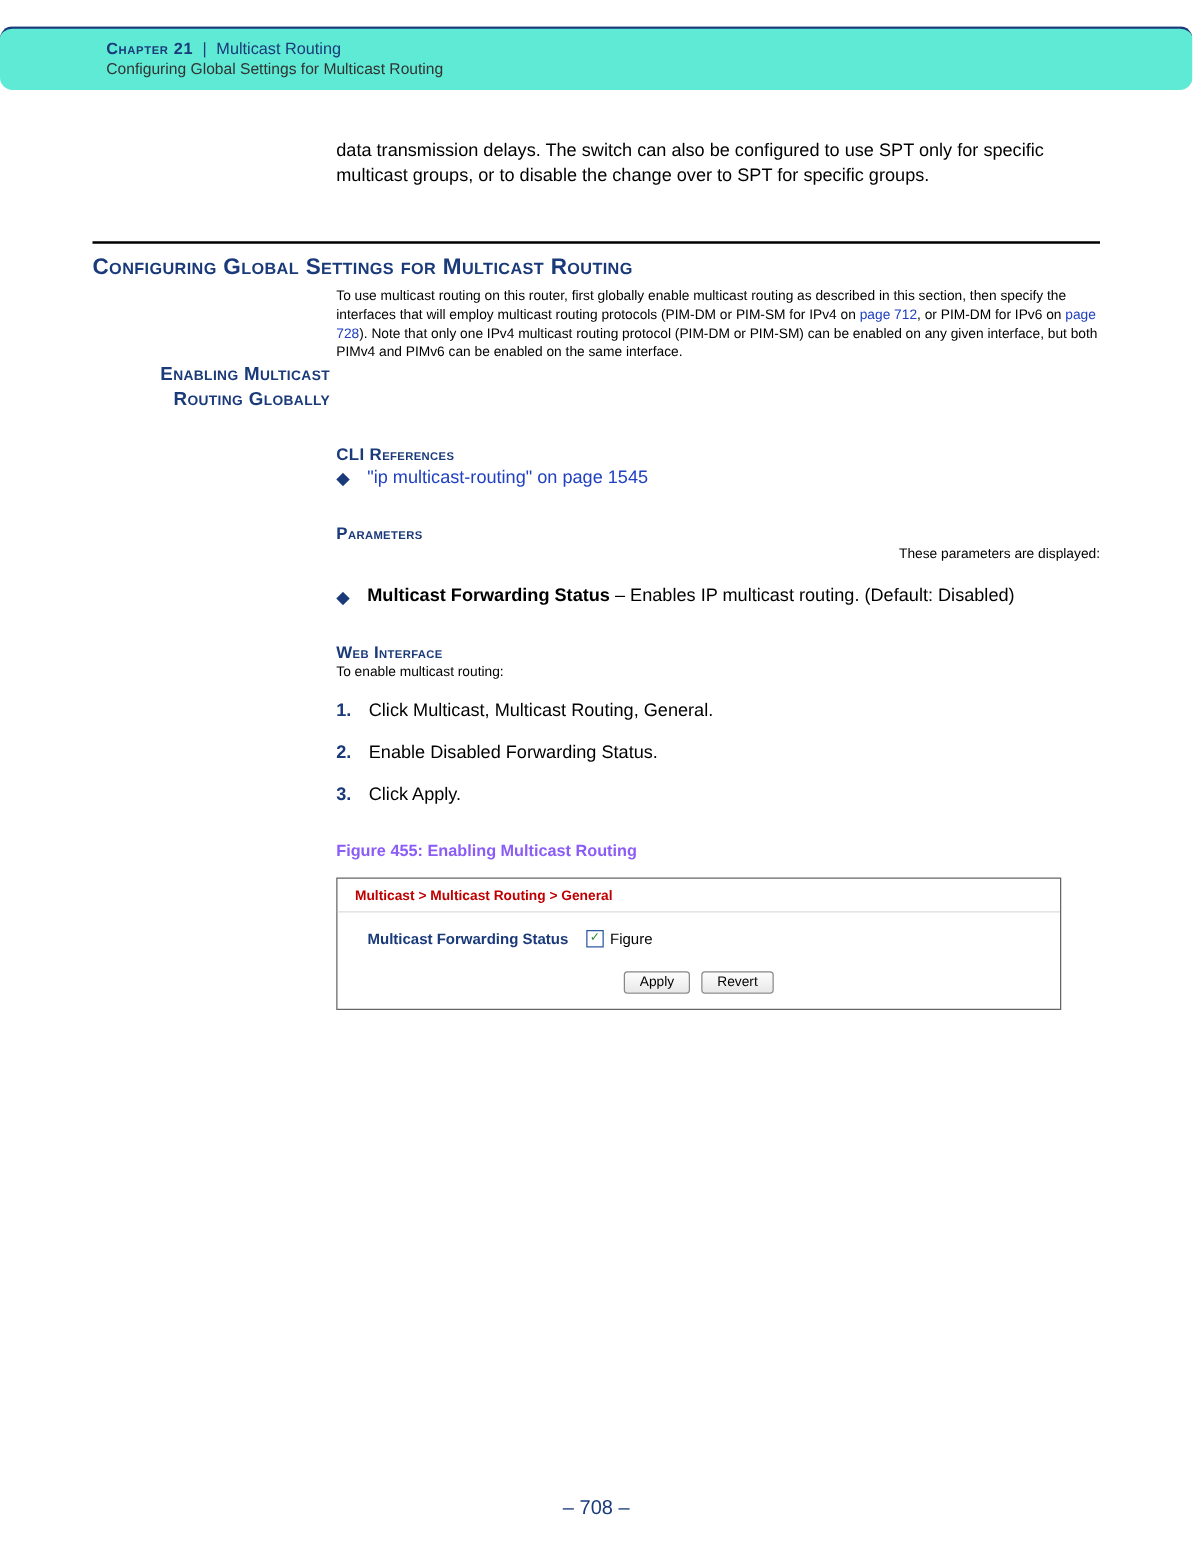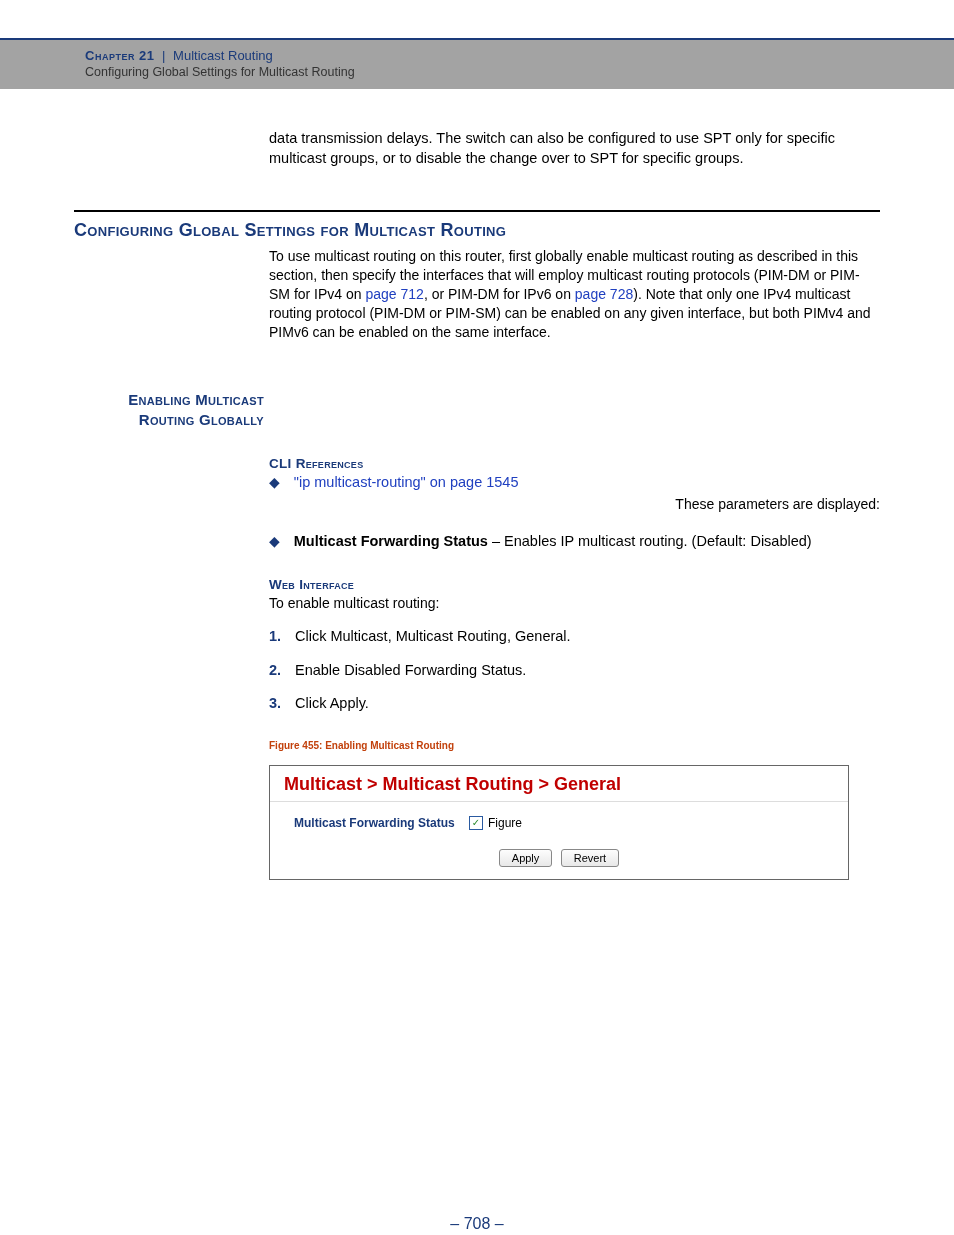--- a/index.html
+++ b/index.html
@@ -9,24 +9,25 @@
     background: #fff;
     color: #000;
   }
   .page {
     width: 954px;
     height: 1235px;
     position: relative;
     box-sizing: border-box;
   }
   .header-band {
-    background: #a3a3a3;
+    background: #5eead4;
     border-top: 2px solid #1a3a7a;
     padding: 8px 85px 10px 85px;
-    margin-top: 38px;
+    margin-top: 21px;
+    border-radius: 10px;
   }
   .header-line1 {
     font-size: 13px;
     color: #1a3a7a;
   }
   .chapter-label {
     font-weight: bold;
     font-variant: small-caps;
     letter-spacing: 0.5px;
   }
@@ -59,30 +60,29 @@
   .section-heading {
     color: #1a3a7a;
     font-weight: bold;
     font-variant: small-caps;
     font-size: 18px;
     letter-spacing: 0.3px;
     margin: 0 0 6px 0;
   }
   .para {
     margin-left: 195px;
-    font-size: 14px;
+    font-size: 11px;
     line-height: 1.35;
   }
   a.link {
     color: #2040c0;
     text-decoration: none;
   }
   .side-heading-block {
     display: flex;
-    margin-top: 48px;
   }
   .side-heading {
     width: 190px;
     text-align: right;
     color: #1a3a7a;
     font-weight: bold;
     font-variant: small-caps;
     font-size: 15px;
     line-height: 1.35;
     padding-right: 8px;
@@ -121,37 +121,37 @@
     line-height: 1.35;
     display: flex;
     margin-top: 14px;
   }
   .num {
     color: #1a3a7a;
     font-weight: bold;
     width: 26px;
   }
   .figure-caption {
-    color: #c2410c;
-    font-weight: bold;
-    font-size: 10px;
+    color: #8b5cf6;
+    font-weight: bold;
+    font-size: 13px;
     margin-left: 195px;
     margin-top: 26px;
   }
   .screenshot {
     margin-left: 195px;
     margin-top: 14px;
     border: 1px solid #666;
     width: 580px;
     font-family: Arial, sans-serif;
     box-sizing: border-box;
   }
   .ss-crumb {
     padding: 8px 14px 6px 14px;
-    font-size: 18px;
+    font-size: 11px;
     color: #c00000;
     font-weight: bold;
     border-bottom: 1px solid #ddd;
   }
   .ss-body {
     padding: 14px 14px 8px 24px;
     display: flex;
     align-items: center;
   }
   .ss-label {
@@ -228,20 +228,21 @@
         <span>Routing Globally</span>
       </div>
     </div>
 
     <div class="sub-heading">CLI References</div>
     <div class="bullet-row">
       <span class="diamond">◆</span>
       <a class="link">"ip multicast-routing" on page 1545</a>
     </div>
 
+    <div class="sub-heading">Parameters</div>
     <div class="para" style="margin-top:2px;text-align:right;">These parameters are displayed:</div>
     <div class="bullet-row" style="margin-top:18px;">
       <span class="diamond">◆</span>
       <span>
         <b>Multicast Forwarding Status</b><span> – Enables IP multicast routing. (Default: Disabled)</span>
       </span>
     </div>
 
     <div class="sub-heading">Web Interface</div>
     <div class="para" style="margin-top:2px;">To enable multicast routing:</div>

